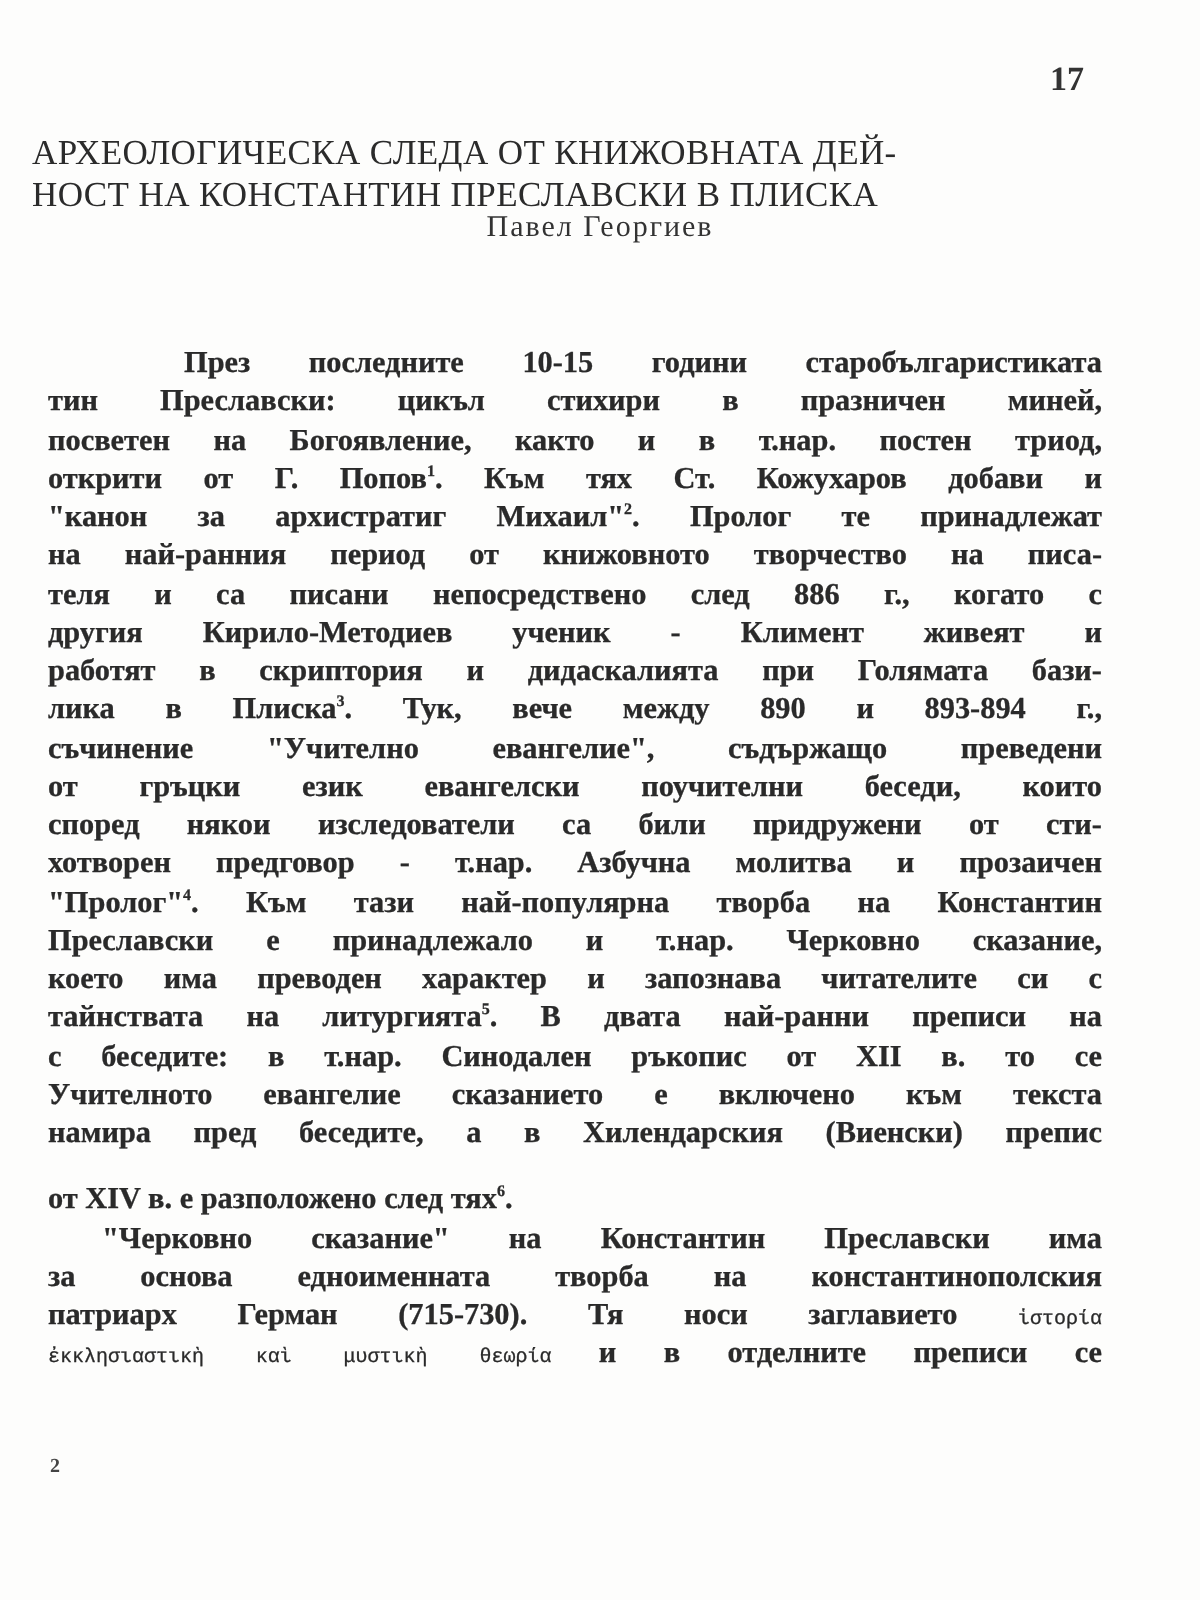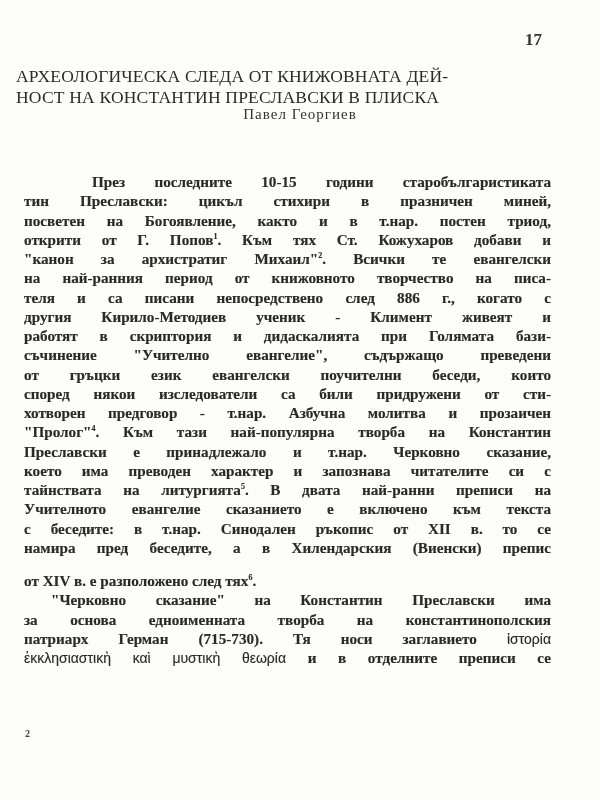--- a/index.html
+++ b/index.html
@@ -75,23 +75,23 @@
       text-align-last: left;
       margin-top: 14px;
     }
     .body-text .ln.indent {
       padding-left: 68px;
     }
     .body-text .ln.indent2 {
       padding-left: 27px;
     }
     .greek {
-      font-family: Liberation Sans, sans-serif;
+      font-family: Liberation Mono, monospace;
       font-weight: normal;
-      font-size: 14px;
+      font-size: 10px;
     }
     sup {
       font-size: 8px;
       line-height: 0;
       vertical-align: 6px;
     }
     .signature-mark {
       position: absolute;
       top: 728px;
       left: 25px;
@@ -111,35 +111,36 @@
 </h1>
 
 <div class="author">Павел Георгиев</div>
 
 <div class="body-text">
 
   <span class="ln indent"><span>През последните 10-15 години старобългаристиката</span></span>
   <span class="ln"><span>тин Преславски: цикъл стихири в празничен миней,</span></span>
   <span class="ln"><span>посветен на Богоявление, както и в т.нар. постен триод,</span></span>
   <span class="ln"><span>открити от Г. Попов</span><sup>1</sup><span>. Към тях Ст. Кожухаров добави и</span></span>
-  <span class="ln"><span>"канон за архистратиг Михаил"</span><sup>2</sup><span>. Всички те евангелски</span></span>
+  <span class="ln"><span>"канон за архистратиг Михаил"</span><sup>2</sup><span>. Пролог те принадлежат</span></span>
   <span class="ln"><span>на най-ранния период от книжовното творчество на писа-</span></span>
   <span class="ln"><span>теля и са писани непосредствено след 886 г., когато с</span></span>
   <span class="ln"><span>другия Кирило-Методиев ученик - Климент живеят и</span></span>
   <span class="ln"><span>работят в скриптория и дидаскалията при Голямата бази-</span></span>
+  <span class="ln"><span>лика в Плиска</span><sup>3</sup><span>. Тук, вече между 890 и 893-894 г.,</span></span>
   <span class="ln"><span>съчинение "Учително евангелие", съдържащо преведени</span></span>
   <span class="ln"><span>от гръцки език евангелски поучителни беседи, които</span></span>
   <span class="ln"><span>според някои изследователи са били придружени от сти-</span></span>
   <span class="ln"><span>хотворен предговор - т.нар. Азбучна молитва и прозаичен</span></span>
   <span class="ln"><span>"Пролог"</span><sup>4</sup><span>. Към тази най-популярна творба на Константин</span></span>
   <span class="ln"><span>Преславски е принадлежало и т.нар. Черковно сказание,</span></span>
   <span class="ln"><span>което има преводен характер и запознава читателите си с</span></span>
   <span class="ln"><span>тайнствата на литургията</span><sup>5</sup><span>. В двата най-ранни преписи на</span></span>
+  <span class="ln"><span>с беседите: в т.нар. Синодален ръкопис от XII в. то се</span></span>
   <span class="ln"><span>Учителното евангелие сказанието е включено към текста</span></span>
-  <span class="ln"><span>с беседите: в т.нар. Синодален ръкопис от XII в. то се</span></span>
   <span class="ln"><span>намира пред беседите, а в Хилендарския (Виенски) препис</span></span>
   <span class="ln last"><span>от XIV в. е разположено след тях</span><sup>6</sup><span>.</span></span>
 
   <span class="ln indent2"><span>"Черковно сказание" на Константин Преславски има</span></span>
   <span class="ln"><span>за основа едноименната творба на константинополския</span></span>
   <span class="ln"><span>патриарх Герман (715-730). Тя носи заглавието</span> <span class="greek">ἱστορία</span></span>
   <span class="ln"><span class="greek">ἐκκλησιαστικὴ καὶ μυστικὴ θεωρία</span> <span>и в отделните преписи се</span></span>
 </div>
 
 <div class="signature-mark">2</div>

